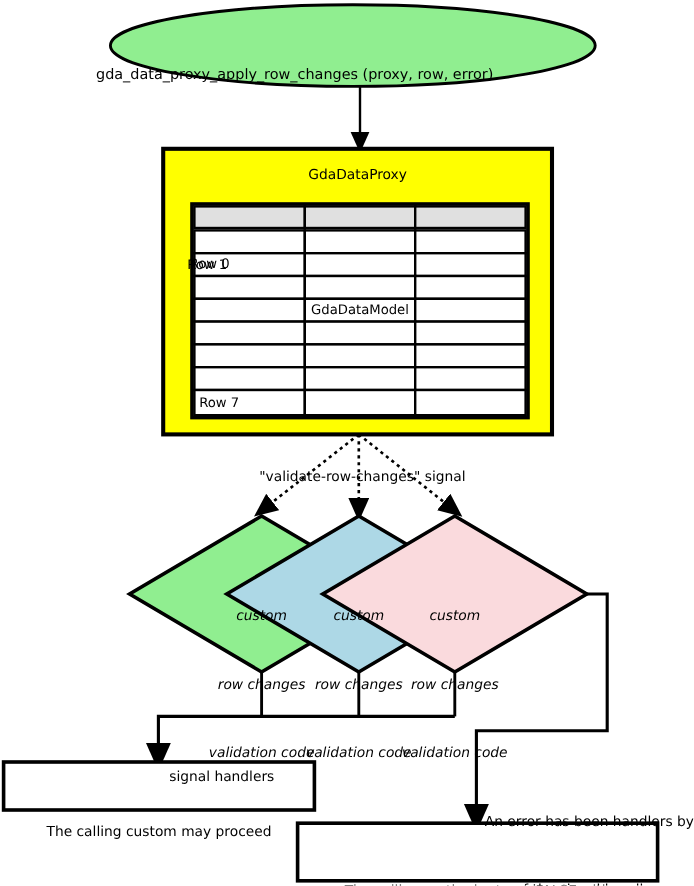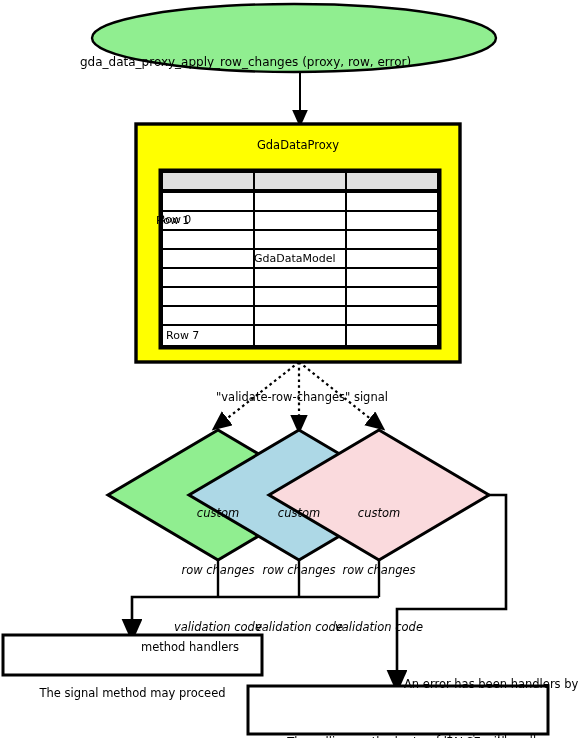--- a/index.html
+++ b/index.html
@@ -151,21 +151,21 @@
   </svg>
 
   <div class="lbl ellipse-text">
     <div>gda_data_proxy_apply_row_changes (proxy, row, error)</div>
   </div>
 
   <div class="lbl proxy-title">GdaDataProxy</div>
 
   <div class="lbl cell-text" style="left:158px; top:195px;margin-top:18px;">Row 0</div>
   <div class="lbl cell-text" style="left:156px; top:214px;">Row 1</div>
-  <div class="lbl cell-text" style="left:254px; top:252px; width:78px; text-align:center;">GdaDataModel</div>
+  <div class="lbl cell-text" style="left:254px; top:252px; width:92px; text-align:center;">GdaDataModel</div>
   <div class="lbl cell-text" style="left:166px; top:329px;">Row 7</div>
 
   <div class="lbl signal-text">"validate-row-changes" signal</div>
 
   <div class="lbl diamond-text" style="left:158px; top:466px; width:120px;">
     <div>custom</div>
     <div>row changes</div>
     <div>validation code</div>
   </div>
 
@@ -175,30 +175,30 @@
     <div>validation code</div>
   </div>
 
   <div class="lbl diamond-text" style="left:319px; top:466px; width:120px;">
     <div>custom</div>
     <div>row changes</div>
     <div>validation code</div>
   </div>
 
   <div class="lbl edge-text" style="left:141px; top:600px;">
-    <div>method handlers</div>
+    <div>signal handlers</div>
   </div>
 
   <div class="lbl edge-text" style="left:404px; top:637px;">
     <div>An error has been handlers by</div>
     <div>one of the signal handlers</div>
   </div>
 
   <div class="lbl box-text" style="left:3px; top:648px; width:259px;">
-    <div>The signal method may proceed</div>
+    <div>The calling custom may proceed</div>
   </div>
 
   <div class="lbl box-text" style="left:248px; top:697px; width:300px;">
     <div>The calling method returns FALSE with</div>
     
   </div>
 
 </div>
 
 </body></html>

